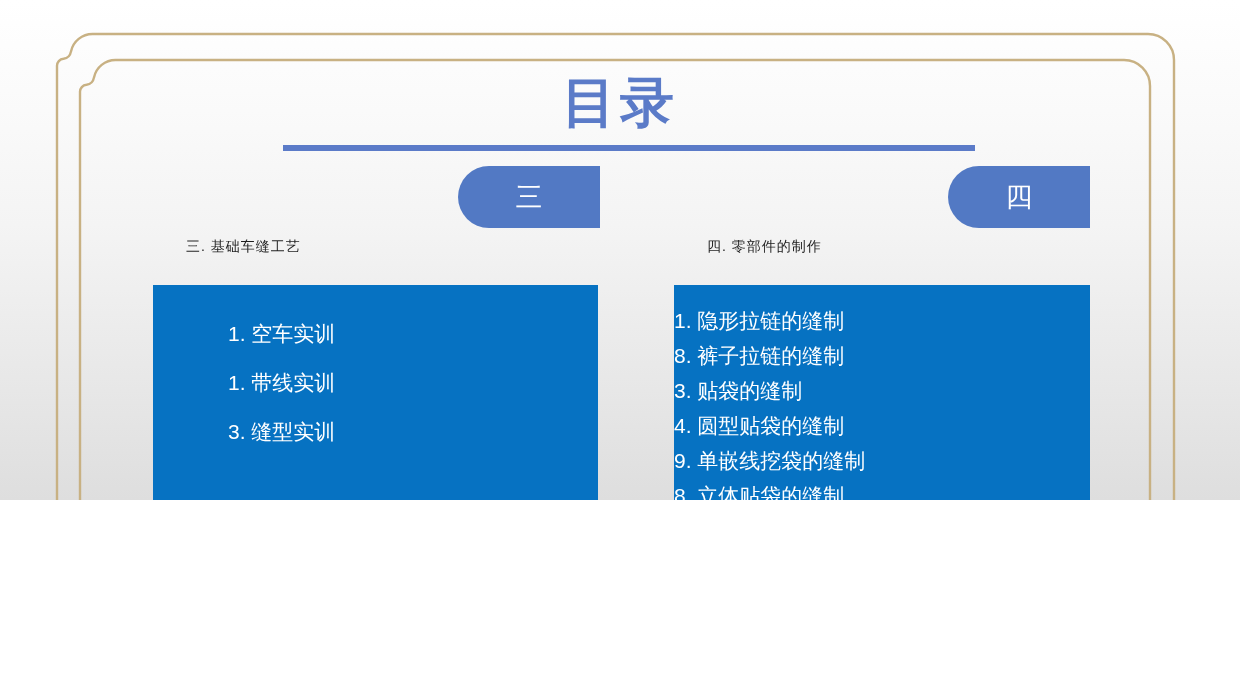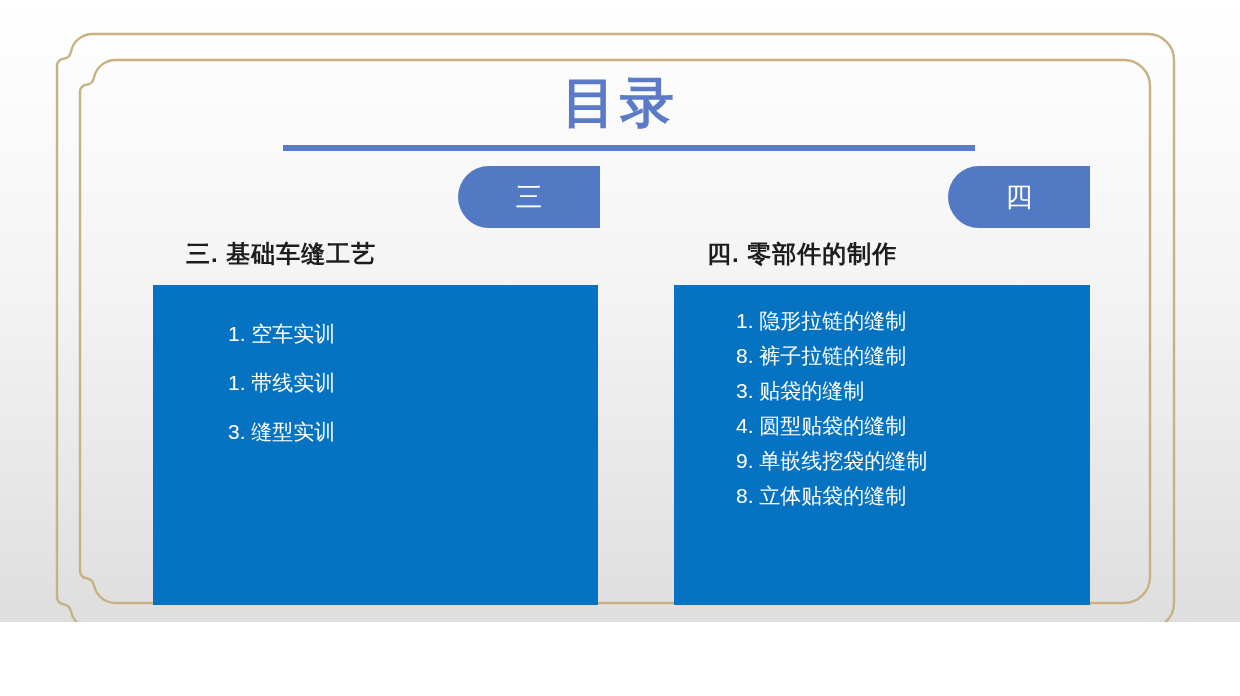--- a/index.html
+++ b/index.html
@@ -11,21 +11,21 @@
     width: 1240px;
     height: 696px;
     overflow: hidden;
     font-family: "Liberation Sans", "DejaVu Sans", sans-serif;
   }
 
   
   .slide {
     position: relative;
     width: 1240px;
-    height: 622px;
+    height: 500px;
     background: linear-gradient(to bottom, #ffffff 0%, #fbfbfb 18%, #f4f4f4 45%, #e7e7e7 78%, #dedede 100%);
     overflow: hidden;
   }
 
   
   .frame-layer {
     position: absolute;
     left: 0; top: 0;
     width: 1240px;
     height: 696px;
@@ -67,22 +67,22 @@
     line-height: 62px;
     text-align: center;
     font-weight: 400;
   }
   .tab-three { left: 458px; top: 166px; width: 142px; }
   .tab-four  { left: 948px; top: 166px; width: 142px; }
 
   
   .section-heading {
     position: absolute;
-    font-size: 24px;
-    font-weight: 700;
+    font-size: 14px;
+    font-weight: 400;
     color: #1d1d1d;
     letter-spacing: 1px;
     white-space: nowrap;
   }
   .heading-left  { left: 186px; top: 238px; }
   .heading-right { left: 707px; top: 238px; text-align: right; }
 
   
   .panel {
     position: absolute;
@@ -94,21 +94,21 @@
   .panel-left  { left: 153px; width: 445px; padding: 38px 0 0 12px; }
   .panel-right { left: 674px; width: 416px; padding: 25px 0 0 0; }
 
   .panel-list {
     list-style: none;
     margin: 0;
     padding: 0;
     color: #ffffff;
   }
   .panel-left .panel-list  { padding-left: 63px; }
-  .panel-right .panel-list { padding-left: 62px; }
+  .panel-right .panel-list { }
 
   .panel-list li {
     font-size: 21px;
     line-height: 1.0;
     color: #ffffff;
     white-space: nowrap;
   }
   .panel-left .panel-list li  { margin-bottom: 28px; }
   .panel-right .panel-list li { margin-bottom: 14px; }
 </style>

